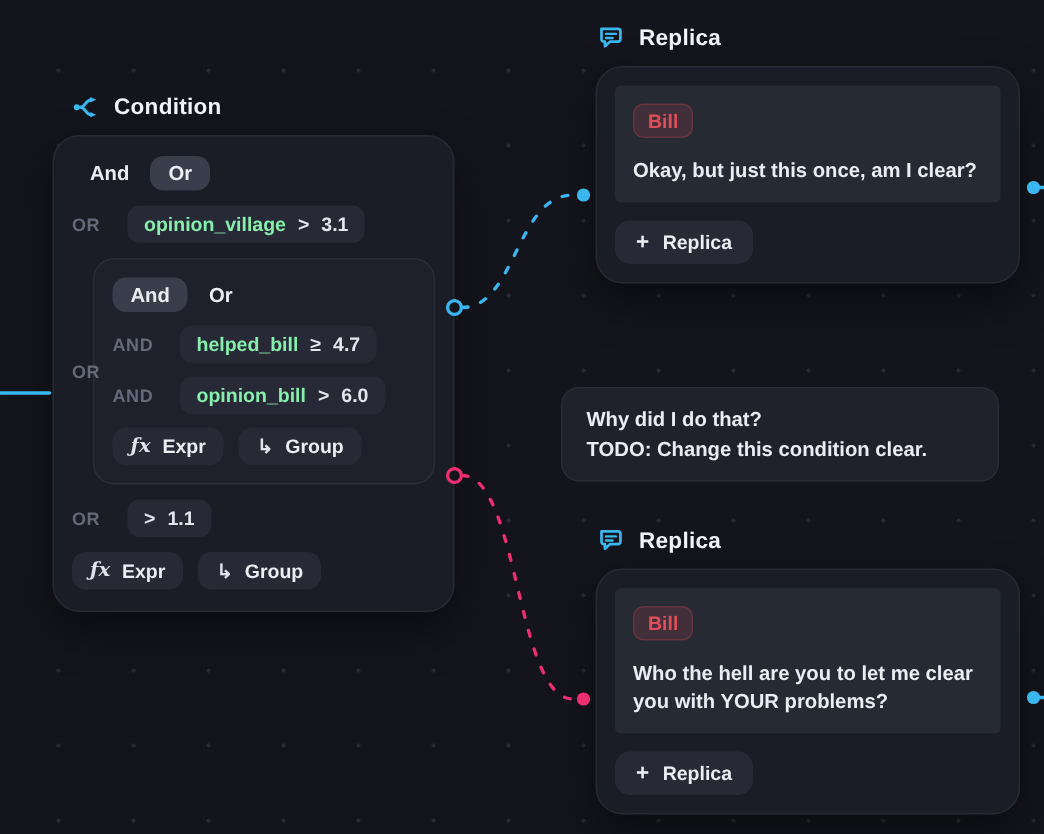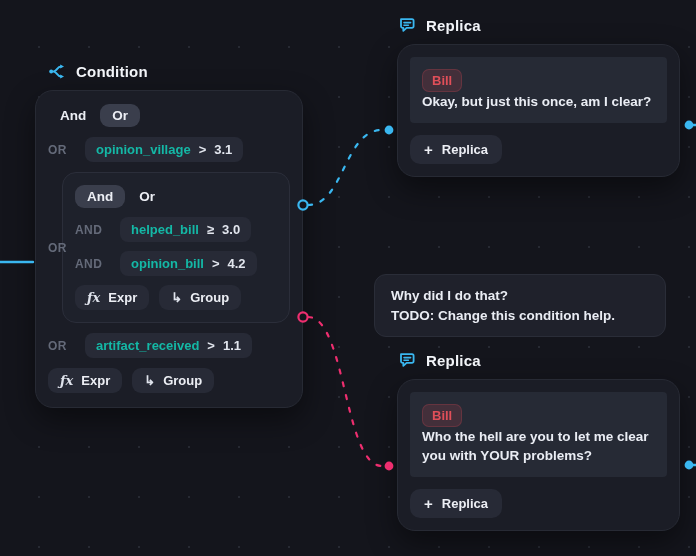--- a/index.html
+++ b/index.html
@@ -31,21 +31,21 @@
   .seg { display:flex; gap:2px; font-size:13.5px; font-weight:700; color:#eceef4; }
   .opt { padding:4px 12px; border-radius:9px; cursor:pointer; }
   .opt.on { background:#3a3e4c; }
   .row { display:flex; align-items:center; gap:7px; }
   .join { width:30px; flex:0 0 30px; font-size:12px; font-weight:700; color:#646a79; letter-spacing:.4px; }
   .pill {
     display:inline-flex; align-items:center; gap:8px;
     background:#272a36; border-radius:8px; padding:5px 11px;
     font-size:13px; font-weight:600;
   }
-  .var { color:#14b8a6; }
+  .var { color:#86efac; }
   .op, .val { color:#e2e6ee; font-weight:700; }
   .grp {
     margin-left:14px;
     background:#1e212b; border:1px solid #2b2e3a; border-radius:14px;
     padding:12px; display:flex; flex-direction:column; gap:9px;
   }
   .btnrow { display:flex; gap:10px; }
   .btn {
     display:inline-flex; align-items:center; gap:8px;
     background:#272a36; border:none; border-radius:9px;
@@ -54,33 +54,33 @@
   }
   .btn .glyph { color:#dfe3ec; font-weight:700; font-size:13px; }
   .glyph.fx { font-style:italic; font-family:"DejaVu Serif", serif; }
   .rep-body { width:283px; padding:12px; display:flex; flex-direction:column; gap:12px; }
   .card { background:#262a35; border-radius:4px; padding:12px; }
   .speaker {
     display:inline-block; padding:3px 9px; border-radius:7px;
     background:rgba(224,73,87,.16); border:1px solid rgba(224,73,87,.22);
     color:#e04f59; font-size:13px; font-weight:800;
   }
-  .rep-text { font-size:13.5px; font-weight:600; line-height:1.42; color:#eaedf4; width:232px; }
+  .rep-text { margin-top:12px; font-size:13.5px; font-weight:600; line-height:1.42; color:#eaedf4; width:232px; }
   .addbtn {
     align-self:flex-start;
     display:inline-flex; align-items:center; gap:9px;
     background:#272a36; border:none; border-radius:10px;
     padding:7px 14px; color:#eceef4; font-size:13px; font-weight:700;
     font-family:inherit; cursor:pointer;
   }
   .plus { font-size:15px; font-weight:700; line-height:1; }
   .note {
     position:absolute; left:374px; top:258px; width:292px; z-index:3;
     background:#1f212b; border:1px solid #2a2d38; border-radius:12px;
-    padding:11px 16px; font-size:13.5px; font-weight:600; line-height:1.45; color:#eaedf4;margin-top:16px;
+    padding:11px 16px; font-size:13.5px; font-weight:600; line-height:1.45; color:#eaedf4;
   }
 </style>
 </head>
 <body>
 
 <div class="canvas">
 
   <div class="node-hdr" style="left:48px; top:62px;">
     <span style="display:inline-flex;">
       <svg width="19" height="19" viewBox="0 0 19 19">
@@ -113,48 +113,47 @@
       <div class="grp" style="flex:1;">
         <div class="seg">
           <span class="opt on">And</span>
           <span class="opt">Or</span>
         </div>
         <div class="row">
           <span class="join" style="width:38px; flex-basis:38px;">AND</span>
           <span class="pill">
             <span class="var">helped_bill</span>
             <span class="op">≥</span>
-            <span class="val">3.0</span>
+            <span class="val">4.7</span>
           </span>
         </div>
         <div class="row">
           <span class="join" style="width:38px; flex-basis:38px;">AND</span>
           <span class="pill">
             <span class="var">opinion_bill</span>
             <span class="op">&gt;</span>
-            <span class="val">4.2</span>
+            <span class="val">6.0</span>
           </span>
         </div>
         <div class="btnrow">
           <button class="btn">
             <span class="glyph fx">ƒx</span>
             <span>Expr</span>
           </button>
           <button class="btn">
             <span class="glyph">↳</span>
             <span>Group</span>
           </button>
         </div>
       </div>
     </div>
 
     <div class="row">
       <span class="join">OR</span>
       <span class="pill">
-        <span class="var">artifact_received</span>
         <span class="op">&gt;</span>
         <span class="val">1.1</span>
       </span>
     </div>
 
     <div class="btnrow">
       <button class="btn">
         <span class="glyph fx">ƒx</span>
         <span>Expr</span>
       </button>
@@ -181,21 +180,21 @@
       <div class="rep-text">Okay, but just this once, am I clear?</div>
     </div>
     <button class="addbtn">
       <span class="plus">+</span>
       <span>Replica</span>
     </button>
   </div>
 
   <div class="note">
     <div>Why did I do that?</div>
-    <div>TODO: Change this condition help.</div>
+    <div>TODO: Change this condition clear.</div>
   </div>
 
   <div class="node-hdr" style="left:398px; top:351px;">
     <span style="display:inline-flex;">
       <svg width="19" height="19" viewBox="0 0 19 19" fill="none">
         <path d="M3 3.2h11a1.6 1.6 0 0 1 1.6 1.6v5.4a1.6 1.6 0 0 1-1.6 1.6H8.6l-3.3 3v-3H4.6A1.6 1.6 0 0 1 3 10.2Z" stroke="#3ab7f0" stroke-width="1.8" stroke-linejoin="round"></path>
         <path d="M6 6.6h6.6M6 9.3h4.4" stroke="#3ab7f0" stroke-width="1.6" stroke-linecap="round"></path>
       </svg>
     </span>
     <span>Replica</span>

